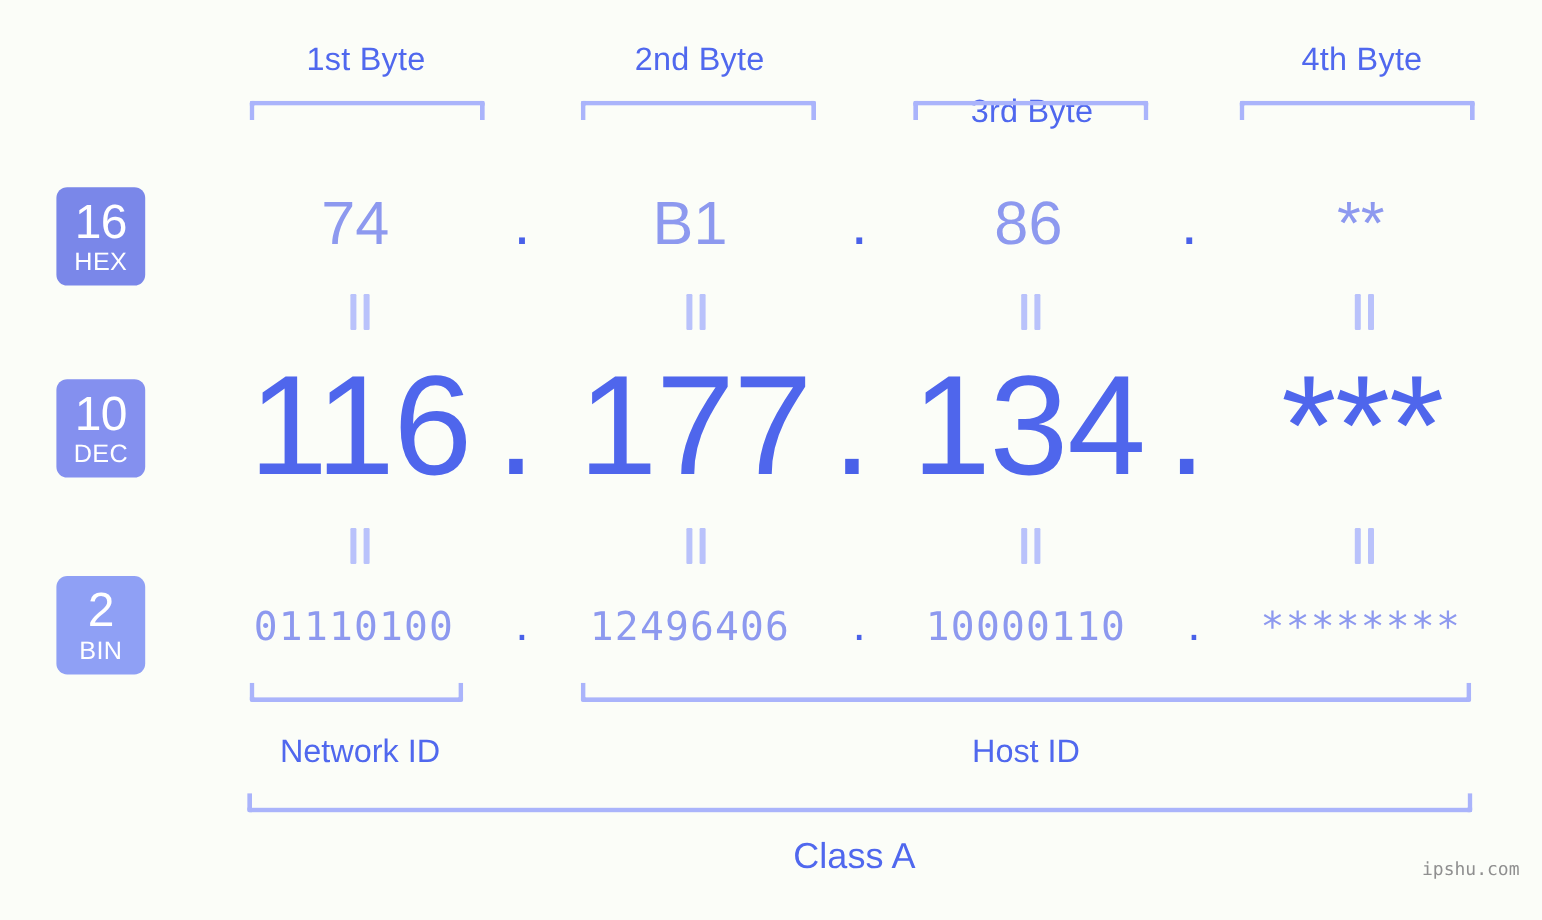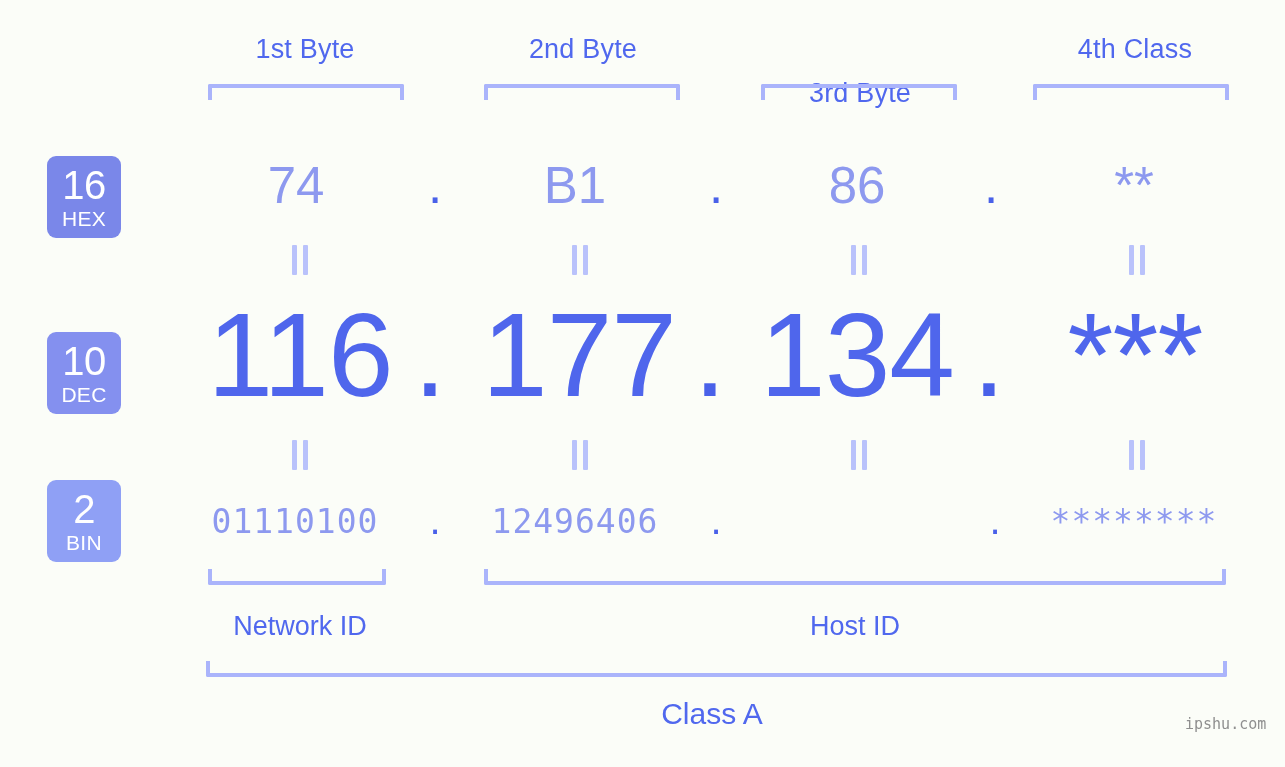--- a/index.html
+++ b/index.html
@@ -173,21 +173,21 @@
   }
 </style>
 </head>
 <body>
 
 <div class="stage">
 
   <div class="abs byte-label" style="left:185px; top:36px; width:240px;">1st Byte</div>
   <div class="abs byte-label" style="left:463px; top:36px; width:240px;">2nd Byte</div>
   <div class="abs byte-label" style="left:740px; top:36px; width:240px;margin-top:44px;">3rd Byte</div>
-  <div class="abs byte-label" style="left:1015px; top:36px; width:240px;">4th Class</div>
+  <div class="abs byte-label" style="left:1015px; top:36px; width:240px;">4th Byte</div>
 
   <div class="abs bracket-top" style="left:208px; top:84px; width:196px;"></div>
   <div class="abs bracket-top" style="left:484px; top:84px; width:196px;"></div>
   <div class="abs bracket-top" style="left:761px; top:84px; width:196px;"></div>
   <div class="abs bracket-top" style="left:1033px; top:84px; width:196px;"></div>
 
   <div class="abs badge badge-hex" style="left:47px; top:156px;">
     <span class="num">16</span>
     <span class="nm">HEX</span>
   </div>
@@ -210,21 +210,21 @@
     </div>
   <div class="abs eq" style="left:846px; top:245px;">
       <i></i>
       <i></i>
     </div>
   <div class="abs eq" style="left:1124px; top:245px;">
       <i></i>
       <i></i>
     </div>
 
-  <div class="abs badge badge-dec" style="left:47px; top:332px;">
+  <div class="abs badge badge-dec" style="left:47px; top:316px;">
     <span class="num">10</span>
     <span class="nm">DEC</span>
   </div>
 
   <div class="abs dec-val" style="left:180px; top:296px; width:240px;">116</div>
   <div class="abs dec-dot" style="left:400px; top:296px; width:60px;">.</div>
   <div class="abs dec-val" style="left:459px; top:296px; width:240px;">177</div>
   <div class="abs dec-dot" style="left:680px; top:296px; width:60px;">.</div>
   <div class="abs dec-val" style="left:737px; top:296px; width:240px;">134</div>
   <div class="abs dec-dot" style="left:959px; top:296px; width:60px;">.</div>
@@ -249,20 +249,21 @@
 
   <div class="abs badge badge-bin" style="left:47px; top:480px;">
     <span class="num">2</span>
     <span class="nm">BIN</span>
   </div>
 
   <div class="abs bin-val" style="left:185px; top:505px; width:220px;">01110100</div>
   <div class="abs bin-dot" style="left:406px; top:500px; width:58px;">.</div>
   <div class="abs bin-val" style="left:465px; top:505px; width:220px;">12496406</div>
   <div class="abs bin-dot" style="left:687px; top:500px; width:58px;">.</div>
+  <div class="abs bin-val" style="left:745px; top:505px; width:220px;">10000110</div>
   <div class="abs bin-dot" style="left:966px; top:500px; width:58px;">.</div>
   <div class="abs bin-val" style="left:1024px; top:505px; width:220px;">********</div>
 
   <div class="abs bracket-bottom" style="left:208px; top:569px; width:178px;"></div>
   <div class="abs bracket-bottom" style="left:484px; top:569px; width:742px;"></div>
 
   <div class="abs id-label" style="left:180px; top:613px; width:240px;">Network ID</div>
   <div class="abs id-label" style="left:735px; top:613px; width:240px;">Host ID</div>
 
   <div class="abs bracket-bottom" style="left:206px; top:661px; width:1021px;"></div>

